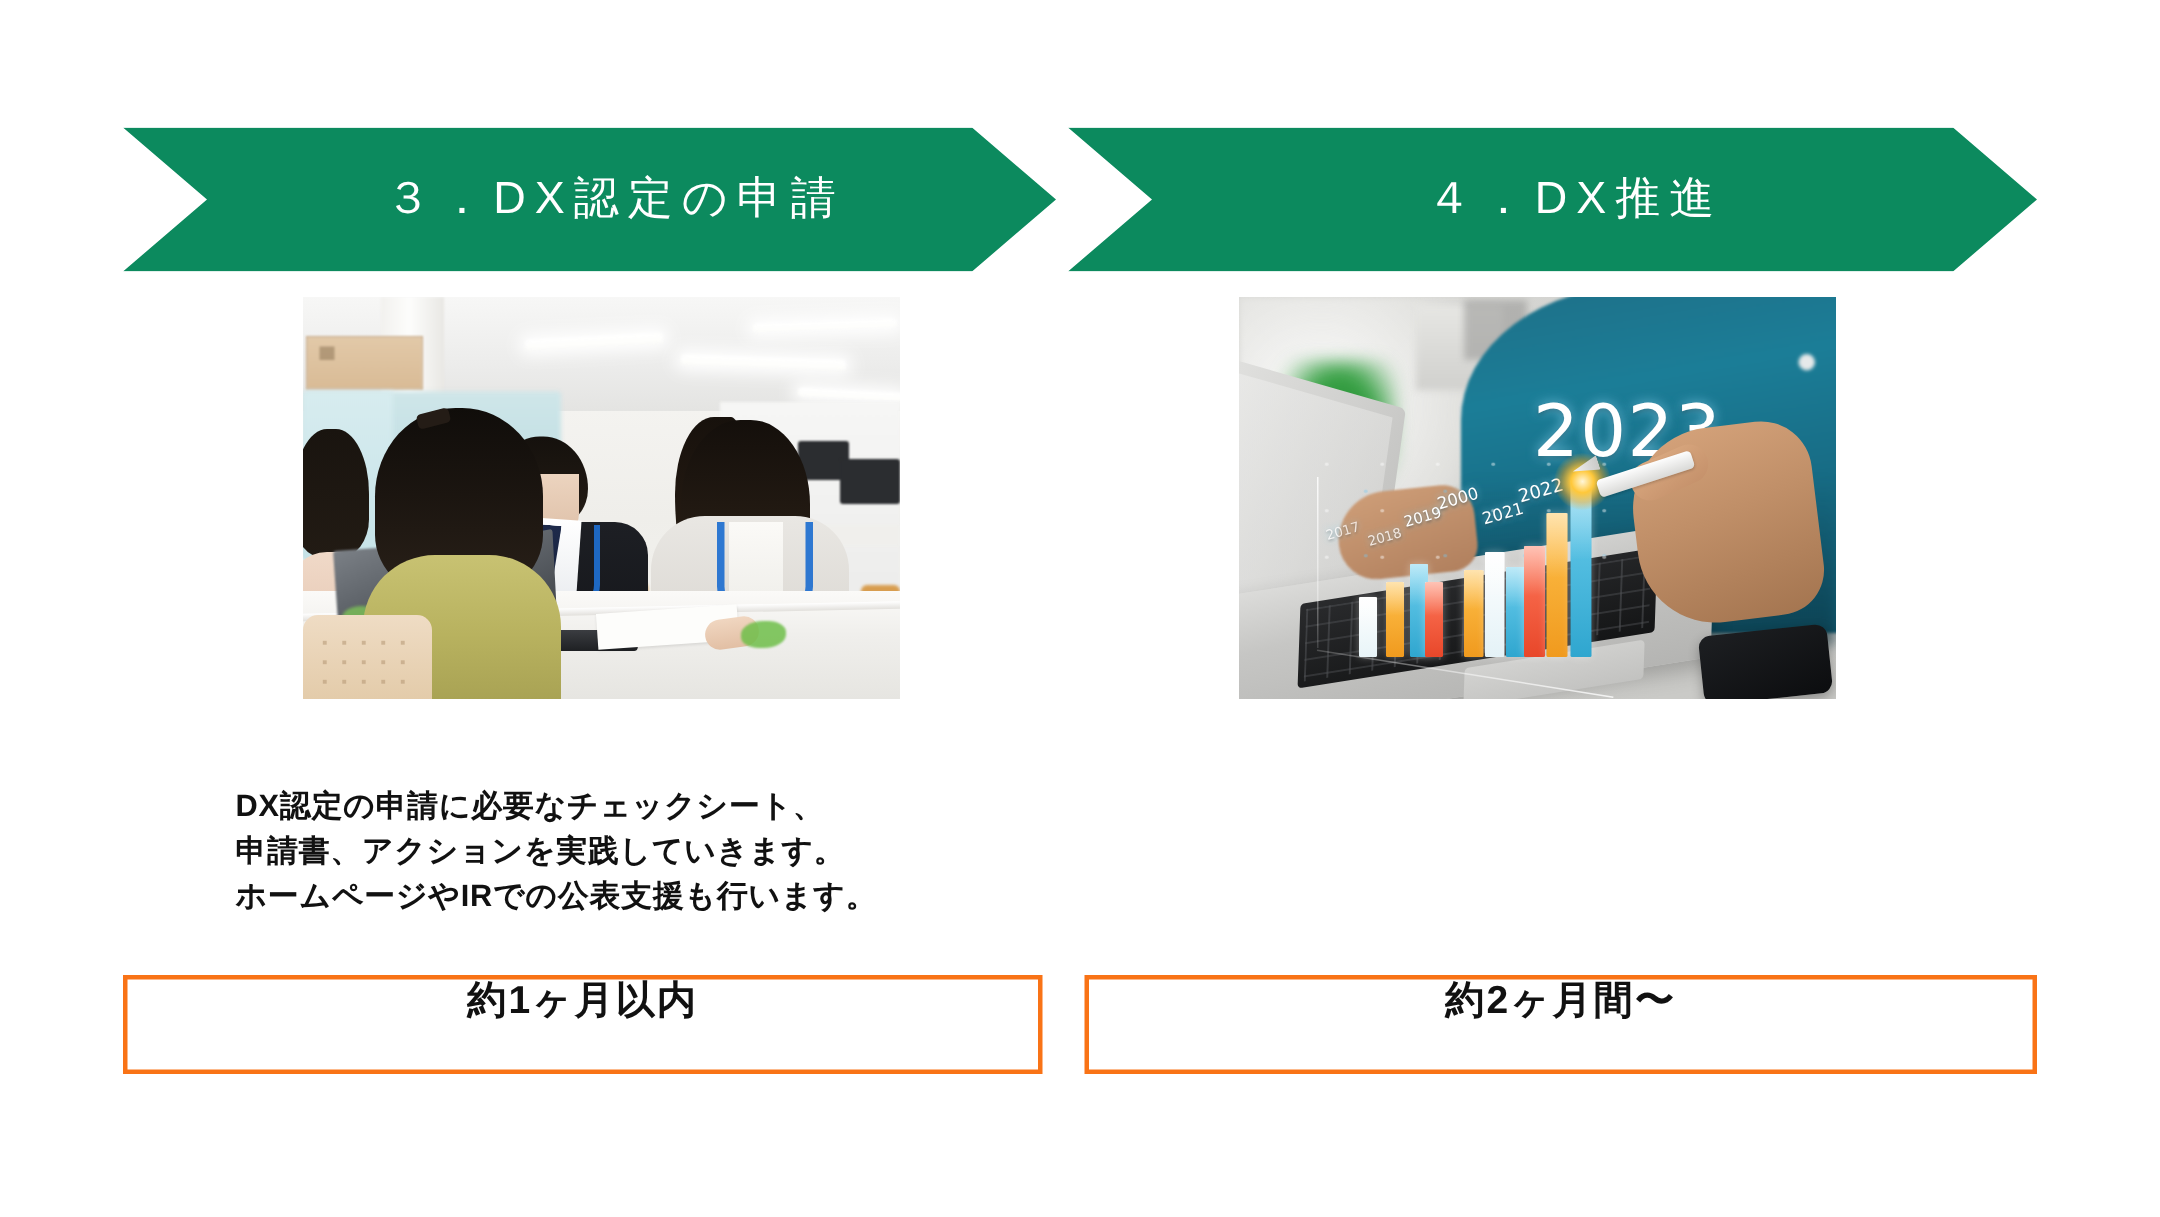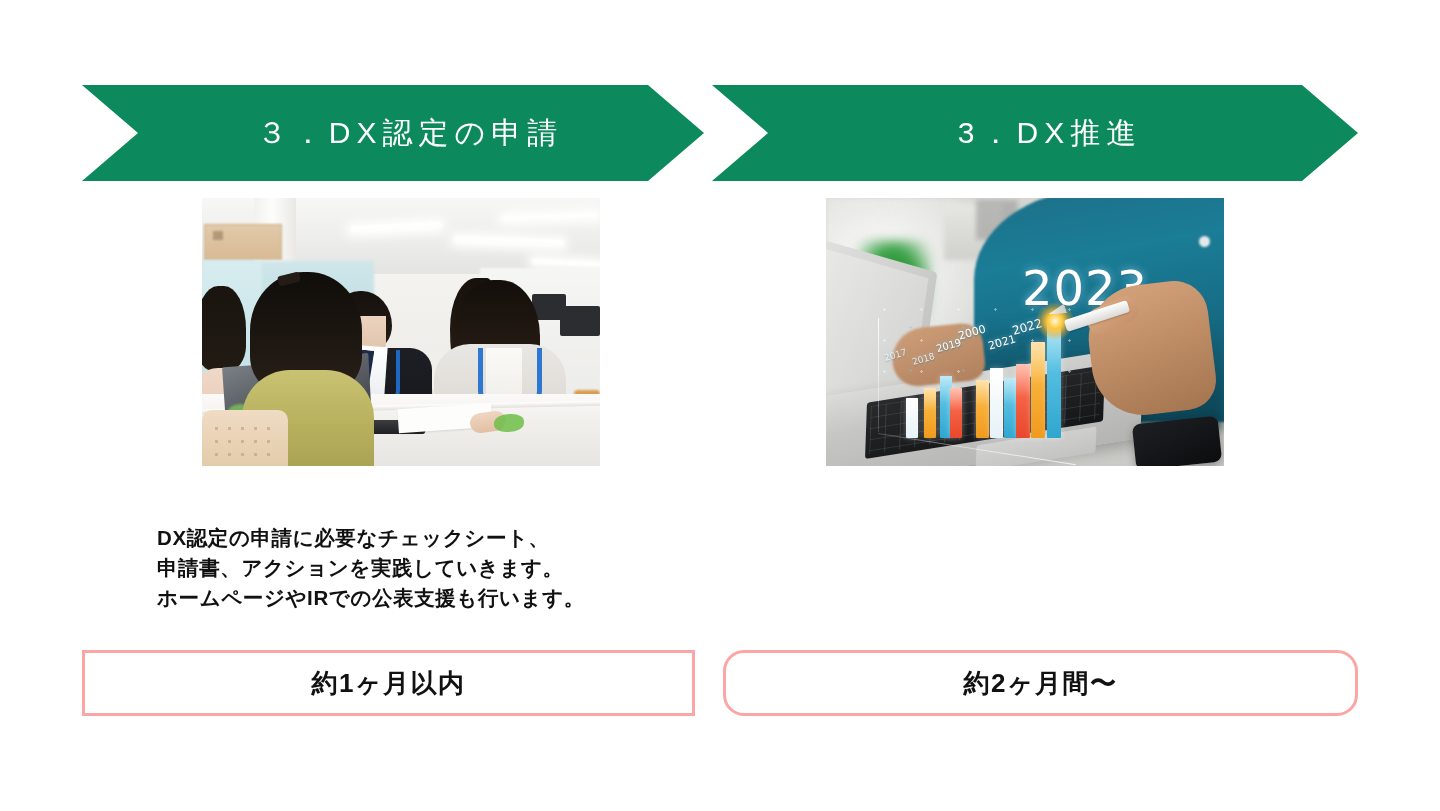--- a/index.html
+++ b/index.html
@@ -447,29 +447,29 @@
     white-space: pre-line;
   }
   .copy-left  { left: 157px; top: 523px; }
   .copy-right { left: 792px; top: 512px; }
 
   
   .durbox {
     position: absolute;
     top: 650px;
     height: 66px;
-    border: 3px solid #fca5a5;
+    border: 3px solid #f97316;
     background: #ffffff;
     display: flex;
-    align-items: center;
+    align-items: flex-start;
     justify-content: center;
     box-sizing: border-box;
   }
   .durbox-left  { left: 82px;  width: 613px; }
-  .durbox-right { left: 723px; width: 635px; border-radius: 21px; }
+  .durbox-right { left: 723px; width: 635px; }
   .durbox-text {
     color: #111111;
     font-size: 26px;
     font-weight: bold;
     letter-spacing: 1.5px;
     line-height: 1;
   }
 </style>
 </head>
 <body>
@@ -536,21 +536,21 @@
 
   <div class="copy copy-left">DX認定の申請に必要なチェックシート、
 申請書、アクションを実践していきます。
 ホームページやIRでの公表支援も行います。</div>
 
   <div class="durbox durbox-left">
     <span class="durbox-text">約1ヶ月以内</span>
   </div>
 
   <div class="banner banner-2">
-    <span class="banner-title">3．DX推進</span>
+    <span class="banner-title">４．DX推進</span>
   </div>
 
   <div class="photo photo-right">
     <div class="photo-inner">
       <div class="lap-bg"></div>
       <div class="lap-blurL"></div>
       <div class="lap-plant"></div>
       <div class="lap-shelf"></div>
       <div class="lap-shelf2"></div>
       <div class="lap-person">

